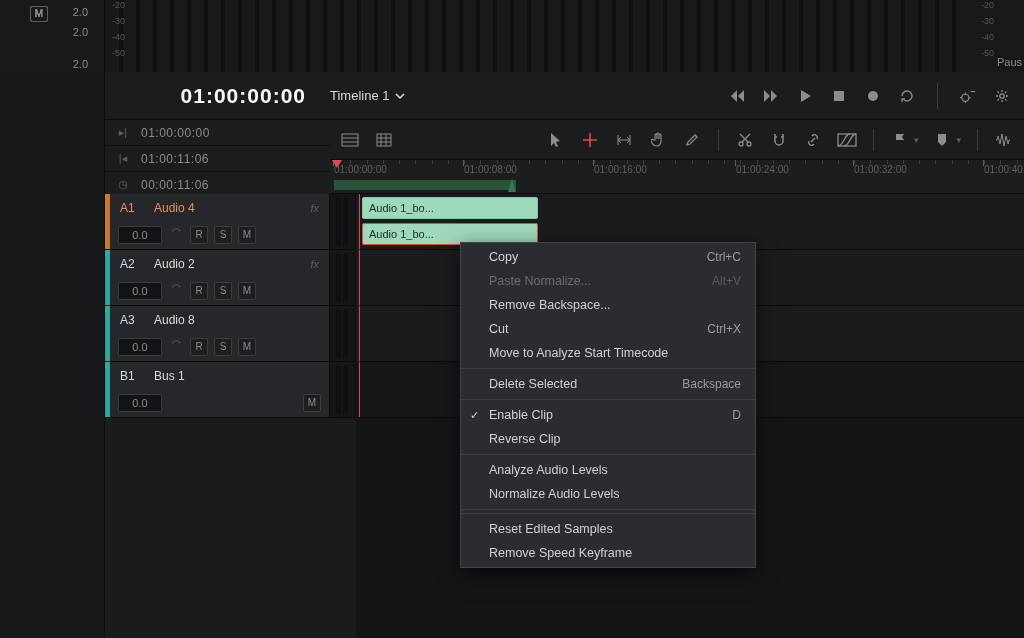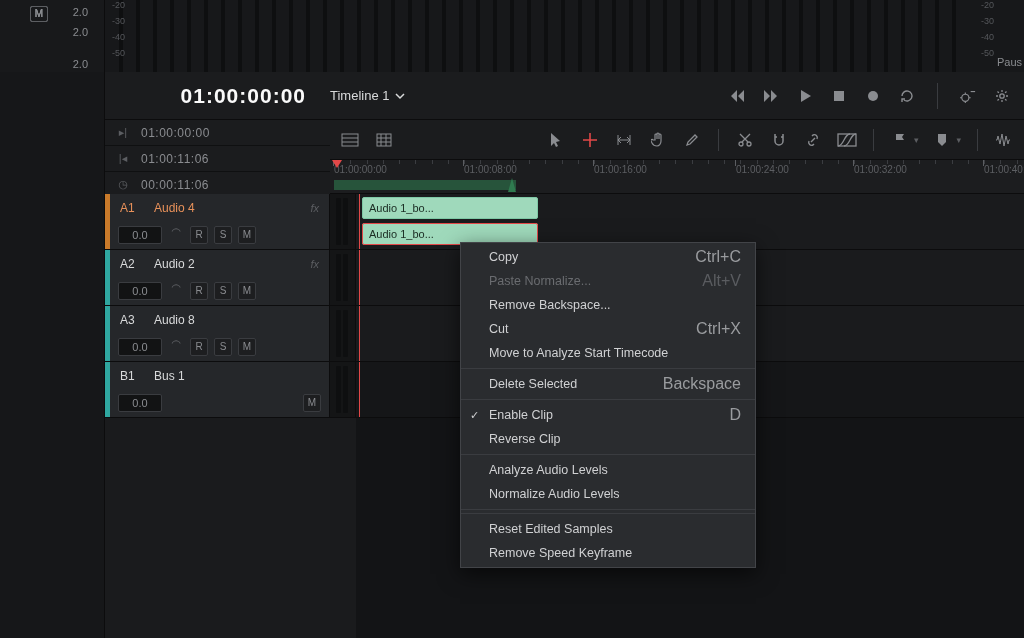--- a/index.html
+++ b/index.html
@@ -104,21 +104,21 @@
   .clip.sel{outline:1px solid var(--accent-red);outline-offset:-1px;}
   .clip2{top:29px;}
 
   
   .side-void{position:absolute;left:0;top:72px;width:105px;bottom:0;background:#161719;border-right:1px solid #0c0c0d;}
 
   
   .ctx{position:absolute;left:460px;top:242px;width:296px;background:var(--menu-bg);border:1px solid var(--menu-border);box-shadow:0 6px 20px rgba(0,0,0,0.6);z-index:50;font-size:12.5px;padding:2px 0;}
   .ctx .item{height:24px;display:flex;align-items:center;padding:0 14px 0 28px;color:#d0d1d3;cursor:default;position:relative;}
   .ctx .item.disabled{color:#6a6c70;}
-  .ctx .item .sc{margin-left:auto;color:#9a9c9f;font-size:16px;}
+  .ctx .item .sc{margin-left:auto;color:#9a9c9f;font-size:12px;}
   .ctx .item.disabled .sc{color:#5a5c60;}
   .ctx .item .chk{position:absolute;left:9px;color:#d0d1d3;font-size:11px;}
   .ctx .sep{height:1px;background:var(--menu-sep);margin:3px 0;}
 
   svg{display:block;}
 </style>
 </head>
 <body>
 <div class="root">
 

